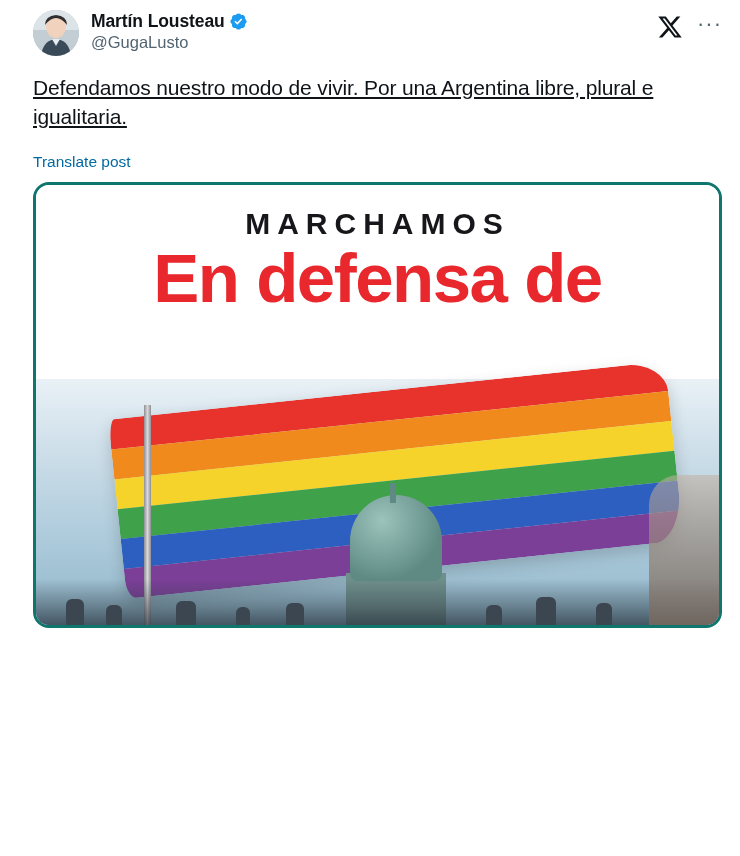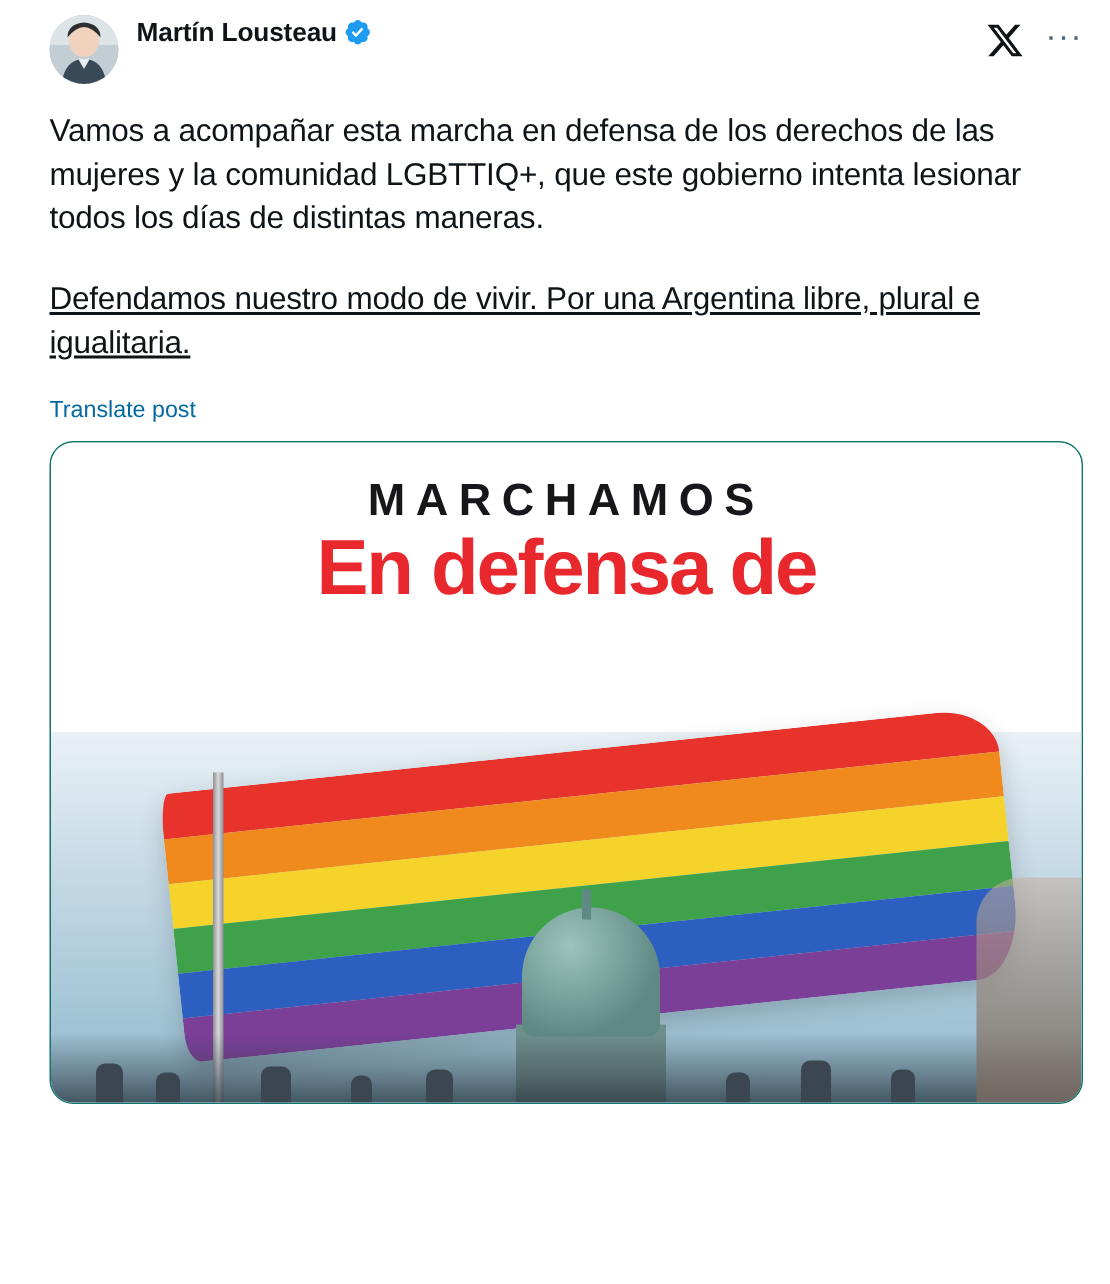--- a/index.html
+++ b/index.html
@@ -103,21 +103,21 @@
   .translate-link {
     margin-top: 9px;
     font-size: 15.5px;
     color: #0369a1;
     cursor: pointer;
     display: inline-block;
   }
   
   .media-wrap {
     margin-top: 11px;
-    border: 1px solid #0f766e;
+    border: 3px solid #0f766e;
     border-radius: 16px;
     overflow: hidden;
     height: 440px;
     position: relative;
     background: #eef2f4;
   }
   .poster {
     position: absolute;
     inset: 0;
     background: linear-gradient(#ffffff 0%, #ffffff 44%, #dbe6ee 52%, #b8cfdd 72%, #9bbcd0 100%);
@@ -135,21 +135,21 @@
     font-size: 30px;
     font-weight: bold;
     letter-spacing: 7px;
     color: #17161a;
   }
   .poster-title {
     position: absolute;
     top: 58px;
     left: 0; right: 0;
     text-align: center;
-    font-size: 52px;
+    font-size: 69px;
     line-height: 1.03;
     font-weight: bold;
     color: #e8282d;
     letter-spacing: -1.5px;
   }
   
   .flag {
     position: absolute;
     left: 80px;
     top: 205px;
@@ -235,33 +235,33 @@
     </div>
     <div class="name-block">
       <div class="name-row">
         <span class="display-name">Martín Lousteau</span>
         <span class="verified">
           <svg viewBox="0 0 22 22" width="19" height="19" aria-hidden="true">
             <path fill="#1d9bf0" d="M20.396 11c-.018-.646-.215-1.275-.57-1.816-.354-.54-.852-.972-1.438-1.246.223-.607.27-1.264.14-1.897-.132-.634-.437-1.218-.882-1.687-.47-.445-1.053-.75-1.687-.882-.633-.13-1.29-.083-1.897.14-.273-.587-.704-1.086-1.245-1.443C12.275 1.812 11.647 1.615 11 1.597c-.646.018-1.275.215-1.817.57-.54.356-.972.856-1.245 1.443-.608-.223-1.264-.27-1.898-.14-.633.132-1.217.437-1.687.882-.445.47-.75 1.053-.882 1.687-.13.633-.083 1.29.14 1.897-.587.274-1.086.705-1.443 1.246-.356.54-.553 1.17-.571 1.816.018.647.215 1.276.57 1.817.357.54.856.972 1.443 1.245-.223.608-.27 1.264-.14 1.898.132.634.437 1.217.882 1.687.47.445 1.054.75 1.687.882.634.13 1.29.083 1.898-.14.273.587.705 1.086 1.245 1.443.542.355 1.17.552 1.817.57.647-.018 1.275-.215 1.816-.57.54-.357.972-.856 1.245-1.443.608.223 1.264.27 1.898.14.634-.132 1.217-.437 1.687-.882.445-.47.75-1.053.882-1.687.13-.634.083-1.29-.14-1.898.587-.273 1.086-.705 1.443-1.245.355-.541.552-1.17.57-1.817zM9.662 14.85l-3.429-3.428 1.293-1.302 2.072 2.072 4.4-4.794 1.347 1.246z"></path>
           </svg>
         </span>
       </div>
+      <div class="handle">@GugaLusto</div>
     </div>
     <div class="header-right">
       <span class="x-logo">
         <svg viewBox="0 0 24 24" width="26" height="26" aria-hidden="true">
           <path fill="currentColor" d="M18.244 2.25h3.308l-7.227 8.26 8.502 11.24H16.17l-5.214-6.817L4.99 21.75H1.68l7.73-8.835L1.254 2.25H8.08l4.713 6.231zm-1.161 17.52h1.833L7.084 4.126H5.117z"></path>
         </svg>
       </span>
       <span class="more-dots">···</span>
     </div>
   </div>
 
   <div class="tweet-text">
-    <p>Vamos a acompañar esta marcha en defensa de los derechos de las mujeres y la comunidad LGBTTIQ+, que este gobierno intenta lesionar todos los días de distintas maneras.</p>
     <p>Defendamos nuestro modo de vivir. Por una Argentina libre, plural e igualitaria.</p>
   </div>
 
   <div class="translate-link">Translate post</div>
 
   <div class="media-wrap">
     <div class="poster">
       <div class="poster-sky"></div>
 
       <div class="flag">

